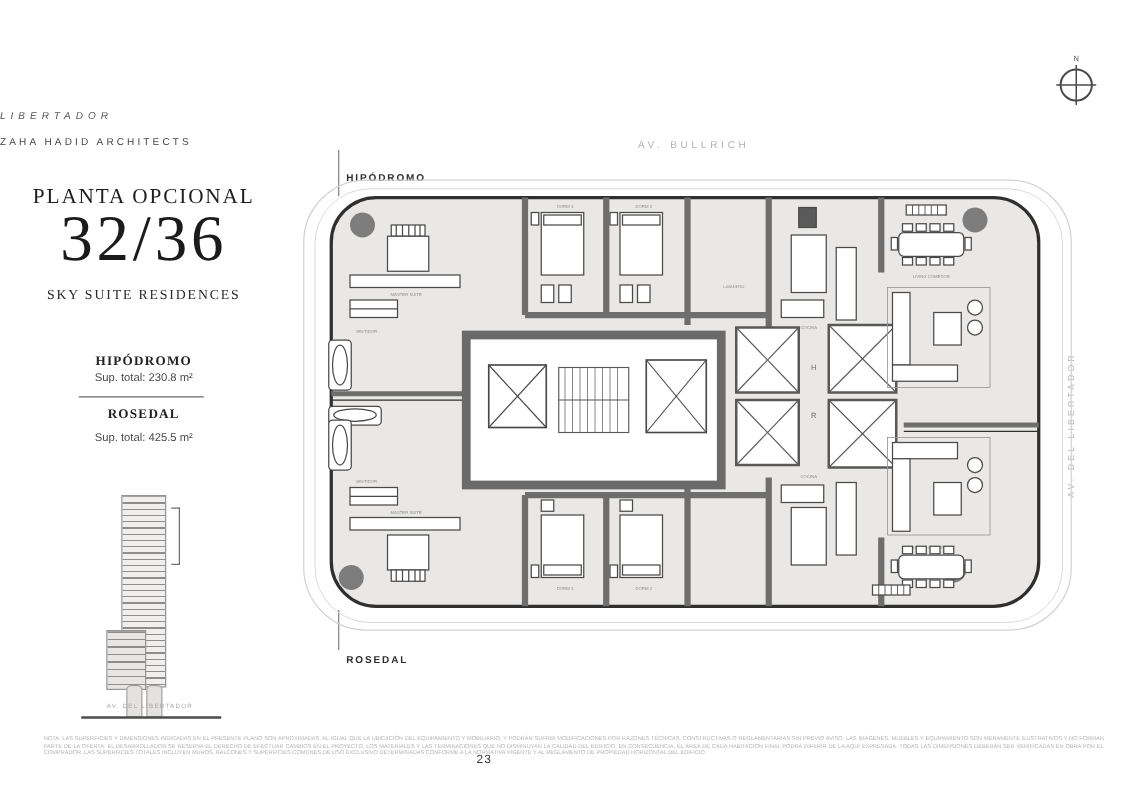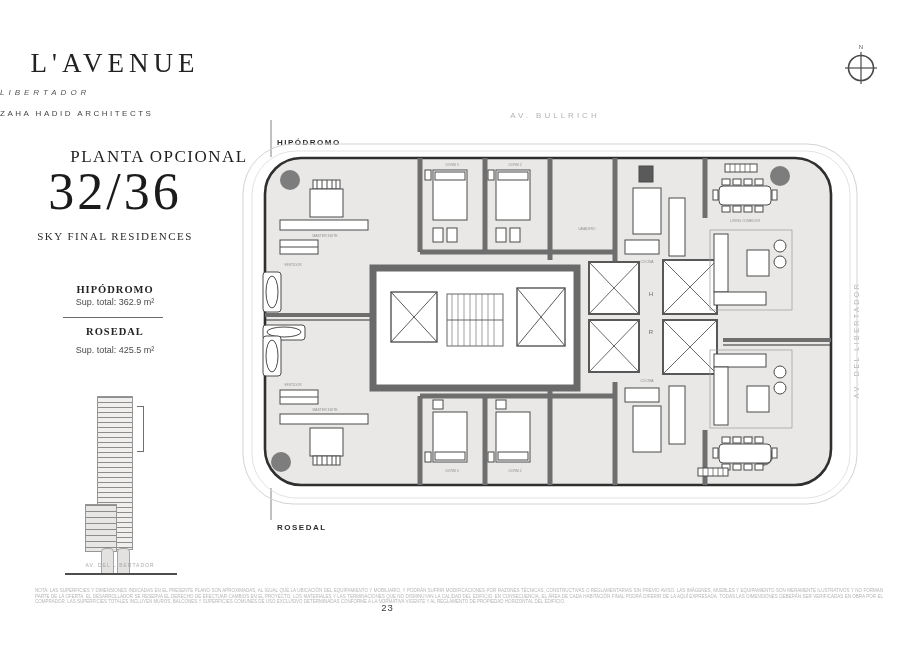--- a/index.html
+++ b/index.html
@@ -8,21 +8,21 @@
   .abs{position:absolute;}
   
   .sidebar{left:0;top:0;width:230px;height:645px;}
   .brand-name{left:0;top:48px;width:230px;text-align:center;
     font-family:"Liberation Serif",serif;font-size:27px;letter-spacing:5px;color:#222;}
   .brand-sub{left:0;top:88px;width:230px;text-align:left;
     font-size:8px;letter-spacing:4px;color:#555;font-style:italic;}
   .brand-arch{left:0;top:109px;width:230px;text-align:left;
     font-size:8px;letter-spacing:2.5px;color:#444;}
   .plan-title{left:0;top:147px;width:230px;text-align:center;
-    font-family:"Liberation Serif",serif;font-size:17px;letter-spacing:1.5px;color:#1e1e1e;padding-left:44px;}
+    font-family:"Liberation Serif",serif;font-size:17px;letter-spacing:1.5px;color:#1e1e1e;}
   .plan-floors{left:0;top:162px;width:230px;text-align:center;
     font-family:"Liberation Serif",serif;font-size:52px;letter-spacing:3px;color:#1b1b1b;}
   .plan-sub{left:0;top:230px;width:230px;text-align:center;
     font-family:"Liberation Serif",serif;font-size:11px;letter-spacing:1.5px;color:#2a2a2a;}
   .unit-name{left:0;width:230px;text-align:center;
     font-family:"Liberation Serif",serif;font-weight:bold;font-size:10.5px;letter-spacing:1px;color:#232323;}
   .unit-area{left:0;width:230px;text-align:center;font-size:9px;color:#4a4a4a;}
   .unit-divider{left:63px;width:100px;height:0;border-top:1px solid #6a6a6a;}
   .u1-name{top:284px;} .u1-area{top:297px;}
   .div1{top:317px;}
@@ -47,30 +47,29 @@
   .disclaimer{left:35px;top:588px;width:848px;font-size:4.5px;line-height:5.6px;
     color:#b5b5b5;text-align:justify;}
   .page-num{left:0;top:602px;width:775px;text-align:center;font-size:9.5px;
     letter-spacing:1px;color:#3a3a3a;}
   svg text{font-family:"Liberation Sans",sans-serif;}
 </style>
 </head>
 <body>
 
 <div class="abs sidebar">
-  <div class="abs brand-name">L'AVENUE</div>
   <div class="abs brand-sub">LIBERTADOR</div>
   <div class="abs brand-arch">ZAHA HADID ARCHITECTS</div>
 
   <div class="abs plan-title">PLANTA OPCIONAL</div>
   <div class="abs plan-floors">32/36</div>
-  <div class="abs plan-sub">SKY FINAL RESIDENCES</div>
+  <div class="abs plan-sub">SKY SUITE RESIDENCES</div>
 
   <div class="abs unit-name u1-name">HIPÓDROMO</div>
-  <div class="abs unit-area u1-area">Sup. total: 362.9 m²</div>
+  <div class="abs unit-area u1-area">Sup. total: 230.8 m²</div>
   <div class="abs unit-divider div1"></div>
   <div class="abs unit-name u2-name">ROSEDAL</div>
   <div class="abs unit-area u2-area">Sup. total: 425.5 m²</div>
 
   <div class="abs tower-wrap">
     <div class="tower-shaft"></div>
     <div class="tower-podium"></div>
     <div class="tower-leg1"></div>
     <div class="tower-leg2"></div>
     <div class="tower-bracket"></div>

